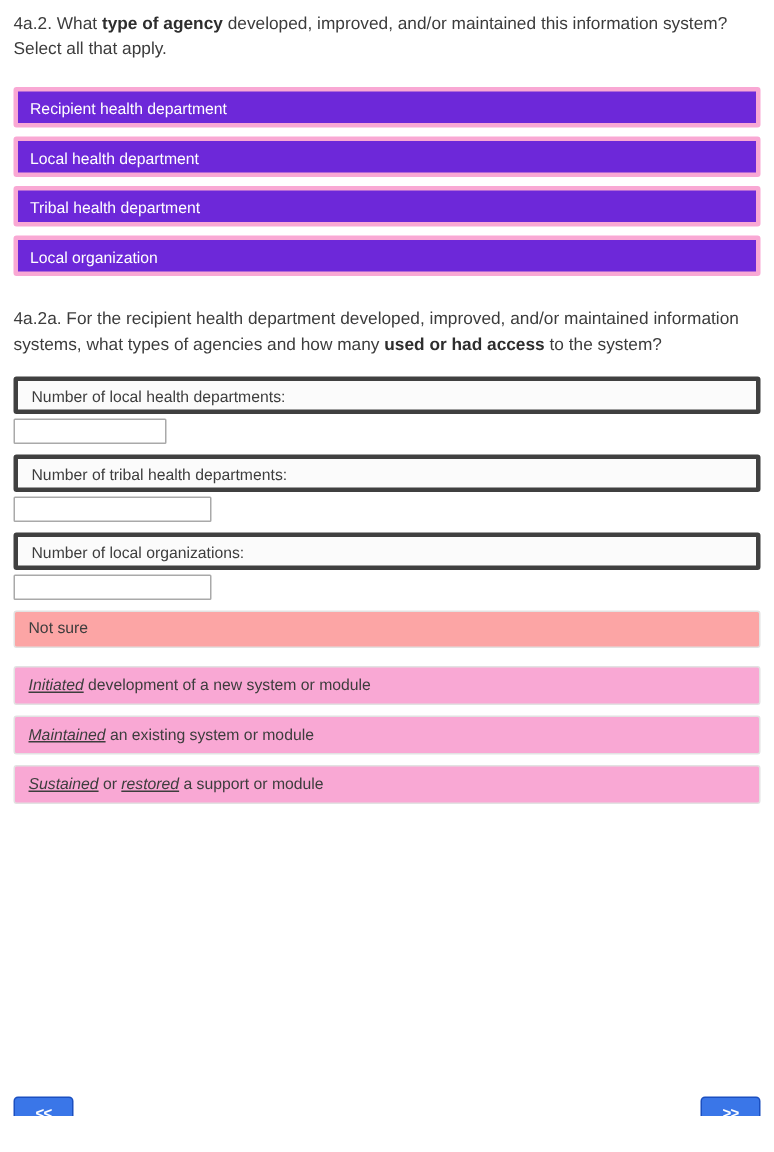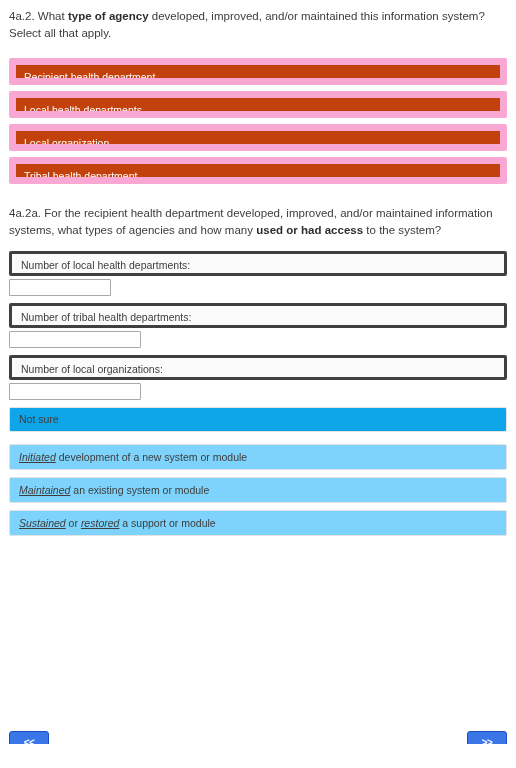--- a/index.html
+++ b/index.html
@@ -33,39 +33,39 @@
   .q-block-2 { padding-top: 15px; }
   .q-block-3 { padding-top: 16px; }
   .question b { font-weight: bold; color: #2e2e2e; }
 
   
   .opt-list-selected {
     margin-top: 16px;
   }
   .opt-selected {
     height: 27px;
-    background: #c2410c;
-    border: 7px solid #f9a8d4;
+    background: #6d28d9;
+    border: 3px solid #f9a8d4;
     border-radius: 2px;
     color: #ffffff;
     font-size: 10.5px;
     line-height: 25px;
     padding-left: 8px;
     margin-bottom: 6px;
     cursor: pointer;
     white-space: nowrap;
     overflow: hidden;
   }
 
   
   .opt-list-plain {
     margin-top: 12px;
   }
   .opt-plain {
-    background: #7dd3fc;
+    background: #f9a8d4;
     border: 1px solid #e2e2e2;
     border-radius: 2px;
     color: #3d3d3d;
     font-size: 10.5px;
     padding: 0 0 0 9px;
     height: 26px;
     line-height: 24px;
     margin-bottom: 7px;
     cursor: pointer;
     white-space: nowrap;
@@ -102,21 +102,21 @@
     font-family: "Liberation Sans", sans-serif;
     font-size: 10.5px;
     color: #222;
     padding: 0 3px;
     outline: none;
   }
   .num-input.w-sm { width: 102px; }
   .num-input.w-md { width: 132px; }
 
   .notsure-row {
-    background: #0ea5e9;
+    background: #fca5a5;
     border: 1px solid #e2e2e2;
     border-radius: 2px;
     color: #3d3d3d;
     font-size: 10.5px;
     height: 25px;
     line-height: 23px;
     padding-left: 9px;
     cursor: pointer;
   }
 
@@ -164,23 +164,23 @@
 
 <div class="page">
   <div class="content">
 
     <div class="question q-block-1">
       <span>4a.2. What </span><b>type of agency</b><span> developed, improved, and/or maintained this information system? Select all that apply.</span>
     </div>
 
     <div class="opt-list-selected">
       <div class="opt-selected">Recipient health department</div>
-      <div class="opt-selected">Local health departments</div>
+      <div class="opt-selected">Local health department</div>
+      <div class="opt-selected">Tribal health department</div>
       <div class="opt-selected">Local organization</div>
-      <div class="opt-selected">Tribal health department</div>
     </div>
 
     <div class="question q-block-2">
       <span>4a.2a. For the recipient health department developed, improved, and/or maintained information systems, what types of agencies and how many </span><b>used or had access</b><span> to the system?</span>
     </div>
 
     <div class="opt-list-plain">
 
       <div class="num-group">
         <div class="num-label">Number of local health departments:</div>

